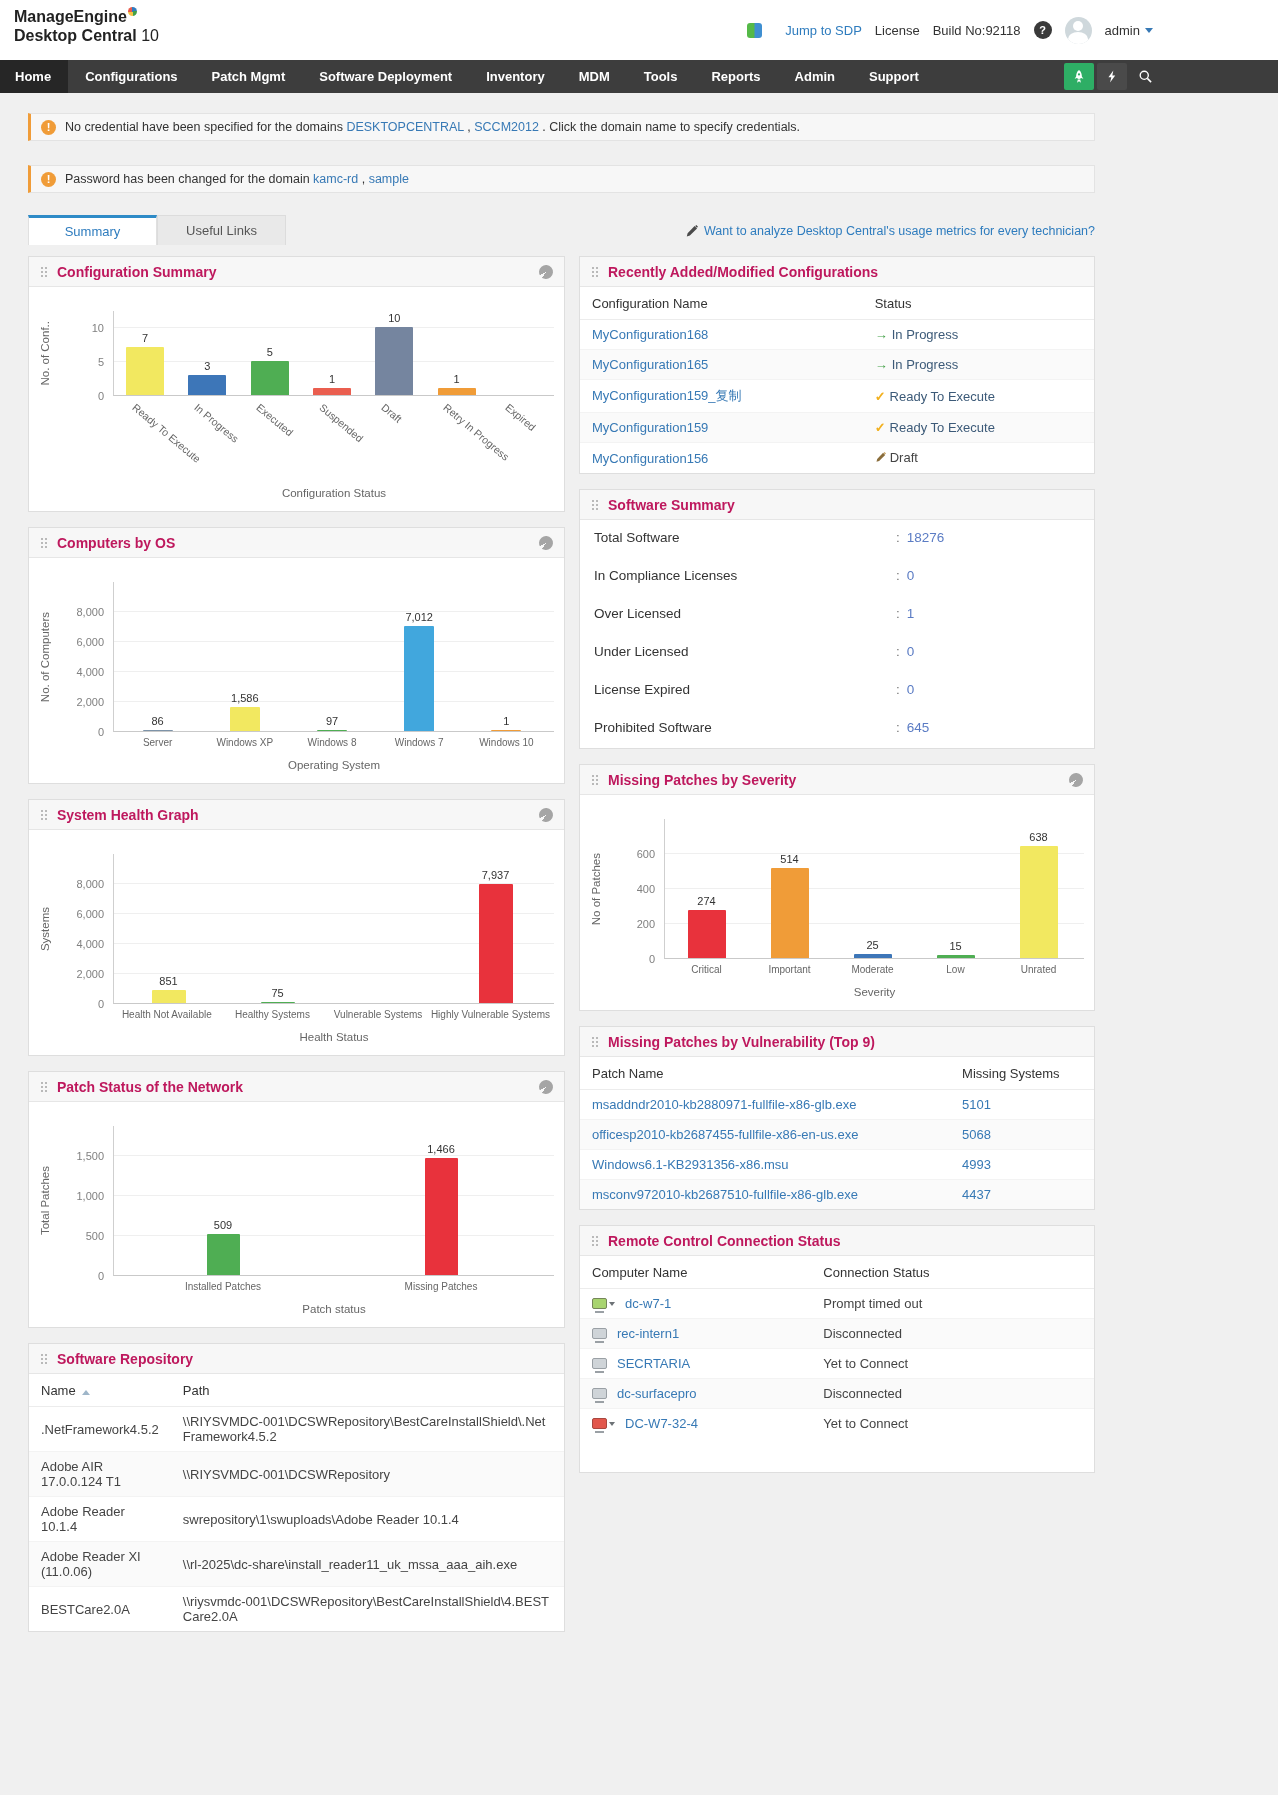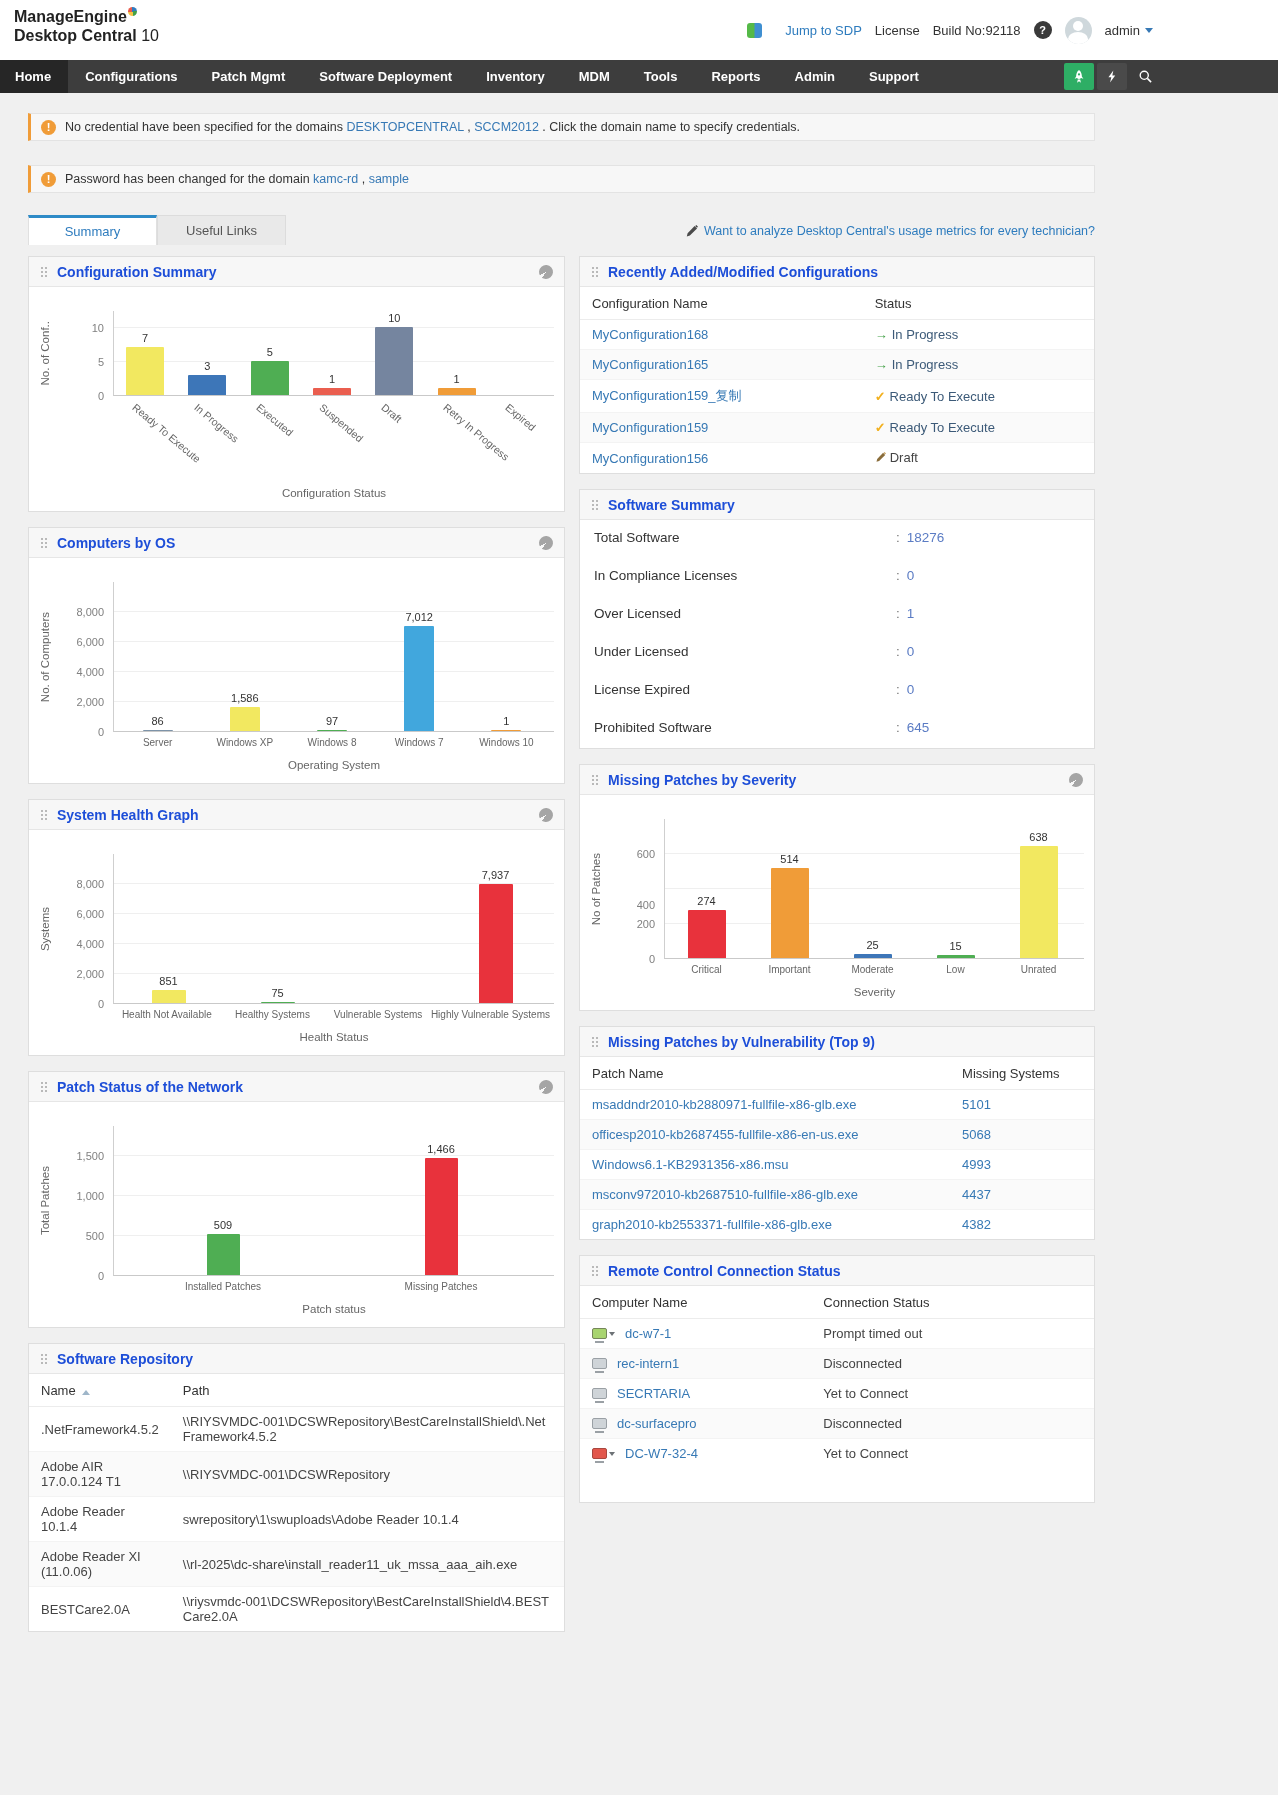--- a/index.html
+++ b/index.html
@@ -54,21 +54,21 @@
   .pencil-glyph { width:13px; height:13px; }
 
   .columns { display:flex; gap:14px; margin-top:11px; }
   .col-left { width:537px; display:flex; flex-direction:column; gap:15px; }
   .col-right { width:516px; display:flex; flex-direction:column; gap:15px; }
 
   
   .panel { background:#fff; border:1px solid #dedede; }
   .panel-header { height:30px; background:#f7f7f7; border-bottom:1px solid #e6e6e6; display:flex; align-items:center; gap:9px; padding:0 11px; position:relative; }
   .drag-dots { width:8px; height:12px; background-image:radial-gradient(circle,#b9b9b9 1.1px,transparent 1.4px); background-size:4px 4px; cursor:move; }
-  .panel-title { font-size:14px; font-weight:bold; color:#1d4ed8; }
+  .panel-title { font-size:14px; font-weight:bold; color:#be185d; }
   .pie-icon { position:absolute; right:11px; top:50%; transform:translateY(-50%) rotate(-40deg); width:14px; height:14px; border-radius:50%;
               background:conic-gradient(#a5a5a5 0 255deg,#f7f7f7 255deg 285deg,#a5a5a5 285deg); cursor:pointer; }
   .min-248 { min-height:248px; }
 
   
   .chart { padding:24px 10px 0 10px; }
   .plot-row { display:flex; }
   .y-title { width:17px; writing-mode:vertical-rl; transform:rotate(180deg); font-size:11.5px; color:#666; text-align:center; align-self:center; }
   .y-ticks { width:57px; position:relative; align-self:flex-end; }
   .y-tick { position:absolute; right:9px; transform:translateY(50%); font-size:11px; color:#808080; }
@@ -540,21 +540,21 @@
           <span class="panel-title">Missing Patches by Severity</span>
           <span class="pie-icon"></span>
         </div>
         <div class="panel-body">
             <div class="chart">
               <div class="plot-row">
                 <div class="y-title">No of Patches</div>
                 <div class="y-ticks" style="height: 140px;">
                   <span class="y-tick" style="bottom: 0px;">0</span>
                   <span class="y-tick" style="bottom: 35px;">200</span>
-                  <span class="y-tick" style="bottom: 54px;">400</span>
+                  <span class="y-tick" style="bottom: 70px;">400</span>
                   <span class="y-tick" style="bottom: 105px;">600</span>
                 </div>
                 <div class="plot" style="height: 140px;">
                   <div class="gridline" style="bottom: 34px;"></div>
                   <div class="gridline" style="bottom: 69px;"></div>
                   <div class="gridline" style="bottom: 104px;"></div>
                   <div class="bars">
                     <div class="slot">
                       <span class="bar-value">274</span>
                       <div class="bar" style="height: 47.95px; width: 38px; background: rgb(232, 50, 60);"></div>
@@ -613,24 +613,20 @@
                   <td><a class="link">5068</a></td>
                 </tr>
                 <tr>
                   <td><a class="link">Windows6.1-KB2931356-x86.msu</a></td>
                   <td><a class="link">4993</a></td>
                 </tr>
                 <tr>
                   <td><a class="link">msconv972010-kb2687510-fullfile-x86-glb.exe</a></td>
                   <td><a class="link">4437</a></td>
                 </tr>
-                <tr>
-                  <td><a class="link">graph2010-kb2553371-fullfile-x86-glb.exe</a></td>
-                  <td><a class="link">4382</a></td>
-                </tr>
               </tbody>
           </table>
         </div>
       </section>
 
       <section class="panel min-248">
         <div class="panel-header">
           <span class="drag-dots"></span>
           <span class="panel-title">Remote Control Connection Status</span>
         </div>

